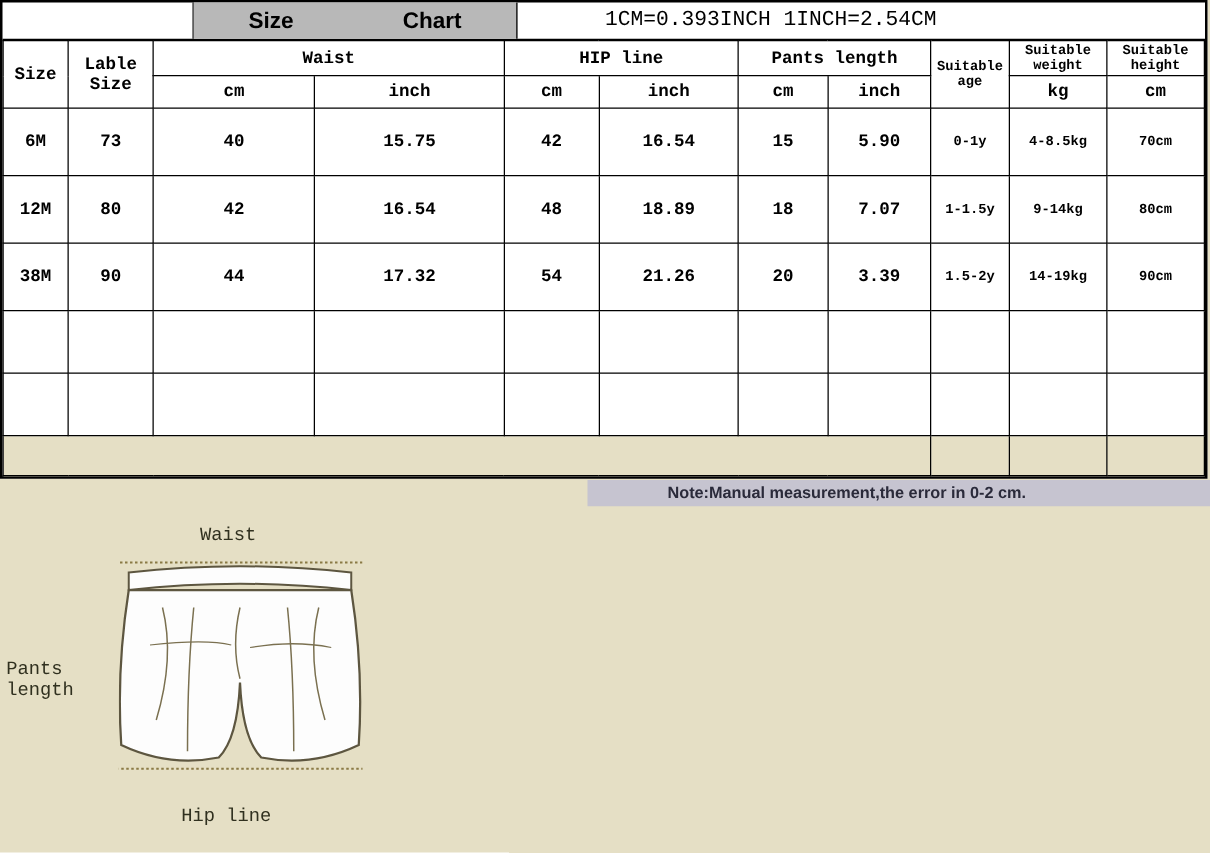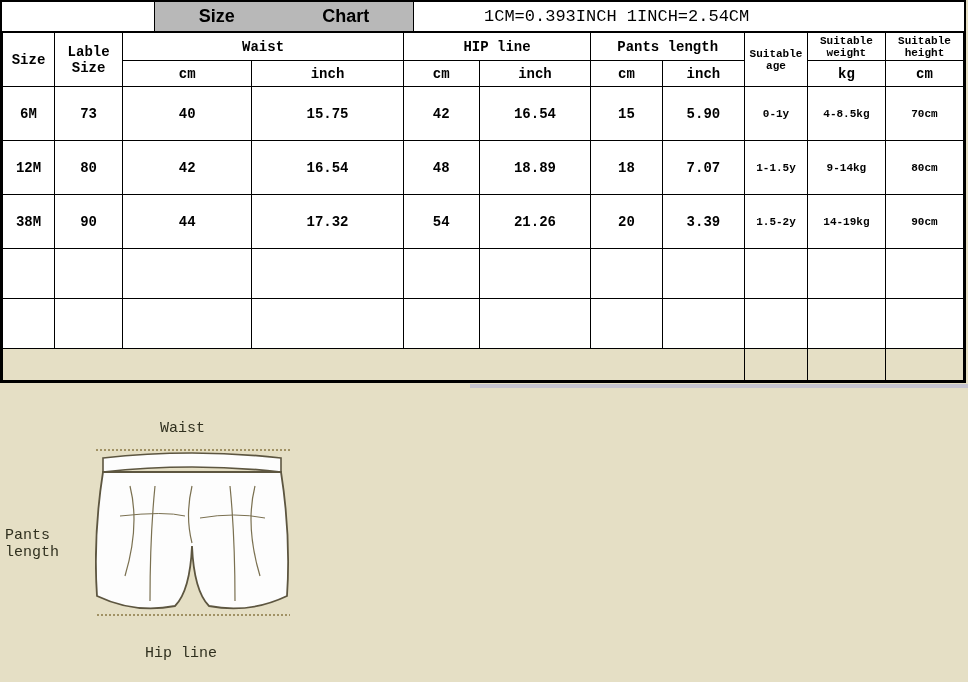--- a/index.html
+++ b/index.html
@@ -216,20 +216,21 @@
       <td colspan="8" style="border-right:1px solid #000;"></td>
       <td></td>
           <td></td>
           <td></td>
     </tr>
   </tbody>
     </table>
 </div>
 
 <div class="note-block">
+  <div style="padding-left:60px;">Note:Manual measurement,the error in 0-2 cm.</div>
 </div>
 
 <div class="diagram-block">
   <span class="lbl" style="left:155px; top:10px;">Waist</span>
   <span class="lbl" style="left:0px; top:117px; white-space:pre;">Pants
 length</span>
   <span class="lbl" style="left:140px; top:235px;">Hip line</span>
 
   <svg class="shorts" viewBox="0 0 195 180">
 

